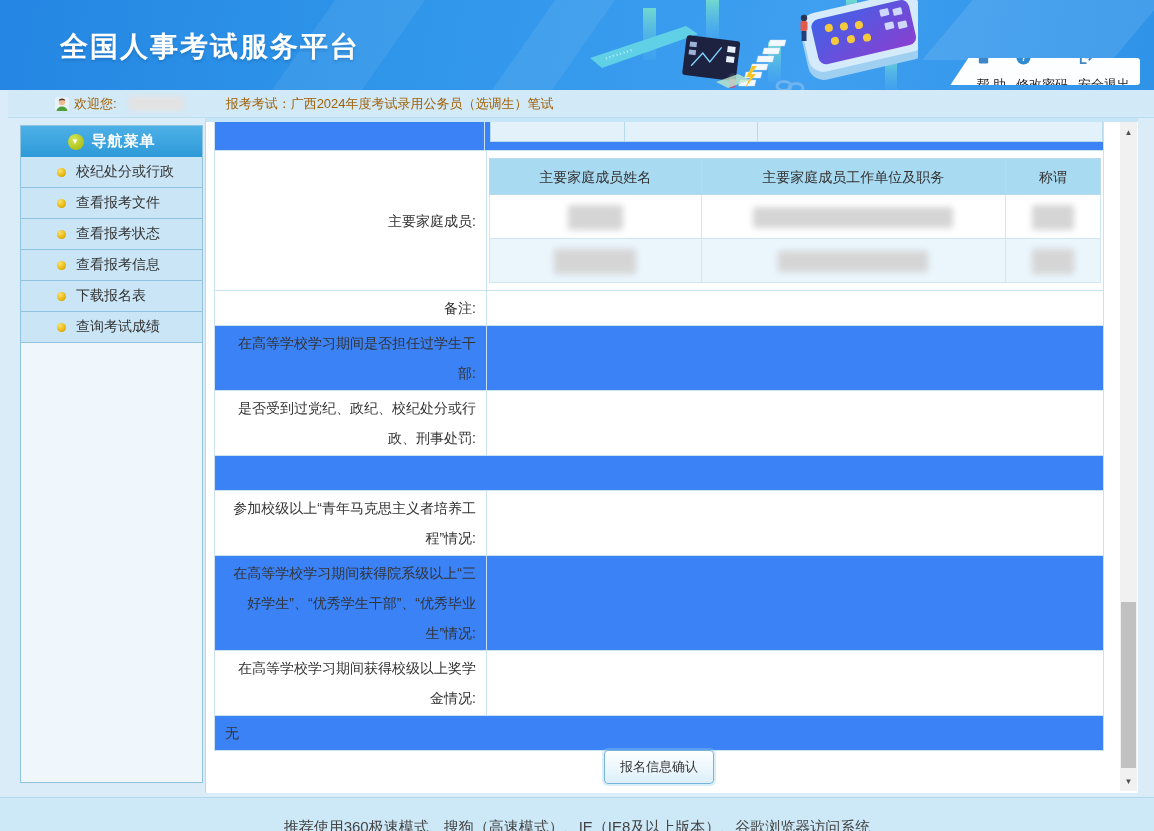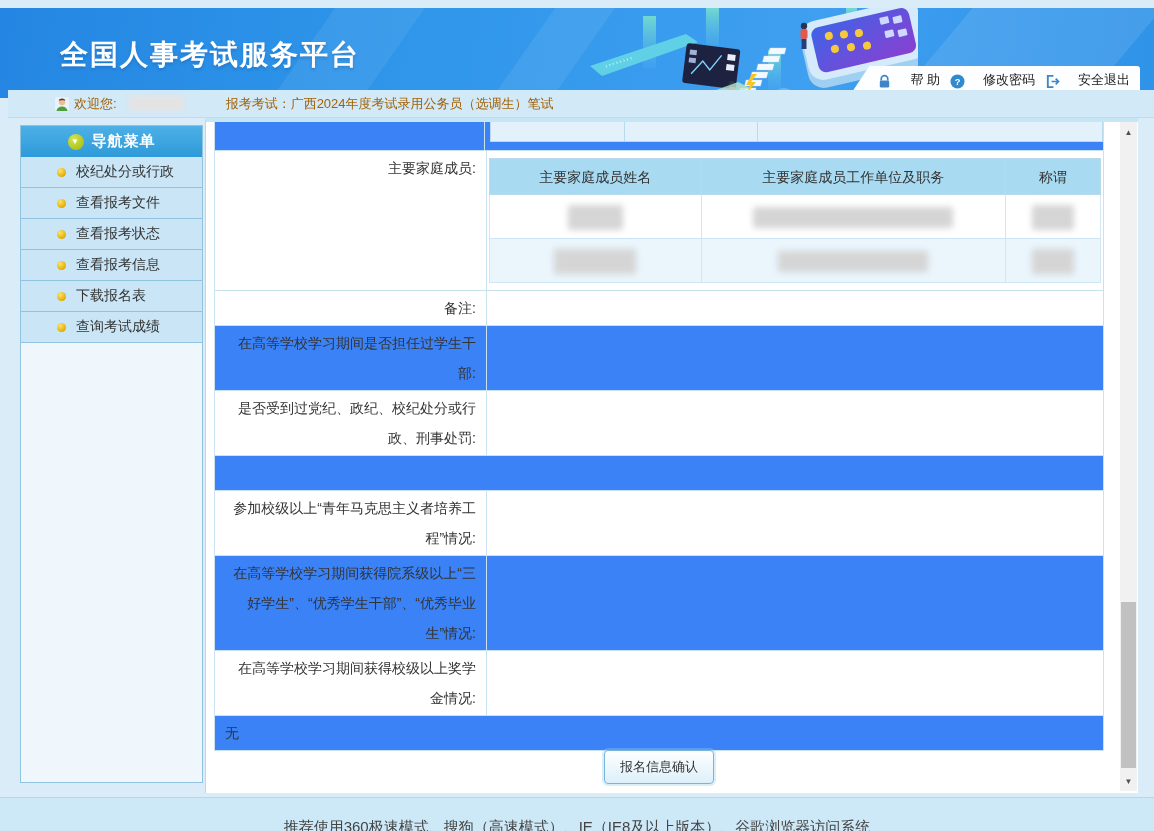--- a/index.html
+++ b/index.html
@@ -1,28 +1,28 @@
 <!DOCTYPE html>
 <html><head>
 <meta charset="utf-8">
 <style>
   * { margin:0; padding:0; box-sizing:border-box; }
   body { font-family:"Liberation Sans","DejaVu Sans",sans-serif; }
   #page { position:relative; width:1154px; height:831px; background:#d9ecf8; overflow:hidden; }
 
   
-  #hdr { position:absolute; left:0; top:8px; width:1154px; height:90px;
+  #hdr { position:absolute; left:0; top:0; width:1154px; height:90px;
          background:linear-gradient(100deg,#2486e2 0%,#2f96ea 35%,#3f9ff0 70%,#2f93e8 100%); overflow:hidden; }
   .streak { position:absolute; background:rgba(255,255,255,0.07); transform:skewX(-35deg); }
   #hdr-title { position:absolute; left:60px; top:28px; color:#fff; font-size:28px; font-weight:bold; letter-spacing:2px;
                text-shadow:0 2px 3px rgba(0,60,120,0.25); }
   #topbar { position:absolute; right:14px; top:58px; height:27px; background:#fdfeff;
             clip-path:polygon(18px 0,100% 0,100% 100%,0 100%); border-radius:0 3px 3px 0;
             display:flex; align-items:center; padding:0 10px 0 26px; gap:10px; box-shadow:0 1px 2px rgba(0,60,120,.2); }
-  .tb-item { display:flex; align-items:flex-end; gap:18px; font-size:13px; color:#222; cursor:pointer; }
+  .tb-item { display:flex; align-items:flex-start; gap:11px; font-size:13px; color:#222; cursor:pointer;flex-direction:column; }
   .tb-ic { width:15px; height:15px; flex:0 0 auto; }
 
   
   #welcome { position:absolute; left:8px; top:90px; width:1154px; height:28px; background:#d2e9f8;
              border-bottom:1px solid #bcdcef; display:flex; align-items:center; font-size:13px; color:#a16207; }
   #welcome .avatar { margin-left:46px; width:16px; height:16px; }
   #greet { margin-left:4px; }
   #name-blur { width:55px; height:15px; margin-left:12px; background:#e3e3e3; filter:blur(2px); border-radius:2px; }
   #examinfo { margin-left:42px; }
 
@@ -46,21 +46,21 @@
   #sbar { position:absolute; right:1px; top:0; width:17px; height:669px; background:#f1f1f1; }
   .sb-arrow { position:absolute; left:0; width:17px; height:16px; display:flex; align-items:center; justify-content:center;
               font-size:8px; color:#505050; }
   #sb-up { top:2px; } #sb-dn { bottom:2px; }
   #sb-thumb { position:absolute; left:1px; top:480px; width:15px; height:166px; background:#c1c1c1; }
 
   
   #ftable { position:absolute; left:8px; top:0; width:890px; border-left:1px solid #c9e2f0; border-right:1px solid #c9e2f0; font-size:14px; color:#333; }
   .frow { display:flex; border-bottom:1px solid #c9e2f0; background:#fff; }
   .frow.alt { background:#3b82f6; }
-  .flabel { width:272px; border-right:1px solid #c9e2f0; display:flex; justify-content:flex-end;
+  .flabel { width:272px; border-right:1px solid #c9e2f0; display:flex; align-items:center; justify-content:flex-end;
             text-align:right; padding:2px 10px; line-height:30px; }
   .fvalue { flex:1; display:flex; align-items:center; padding:2px 10px; line-height:30px; }
   .h35 { min-height:35px; } .h65 { min-height:65px; } .h95 { min-height:95px; }
 
   
   #partial-row { height:29px; }
   #partial-row .fvalue { padding:0 0 0 5px; align-items:flex-start; }
   #partial-tbl { display:flex; width:613px; height:20px; }
   #partial-tbl .pc { background:#e3f1fa; border:1px solid #b9d9ec; border-top:none; height:20px; }
   .pc1{width:135px;} .pc2{width:133px; border-left:none!important;} .pc3{width:345px; border-left:none!important;}

